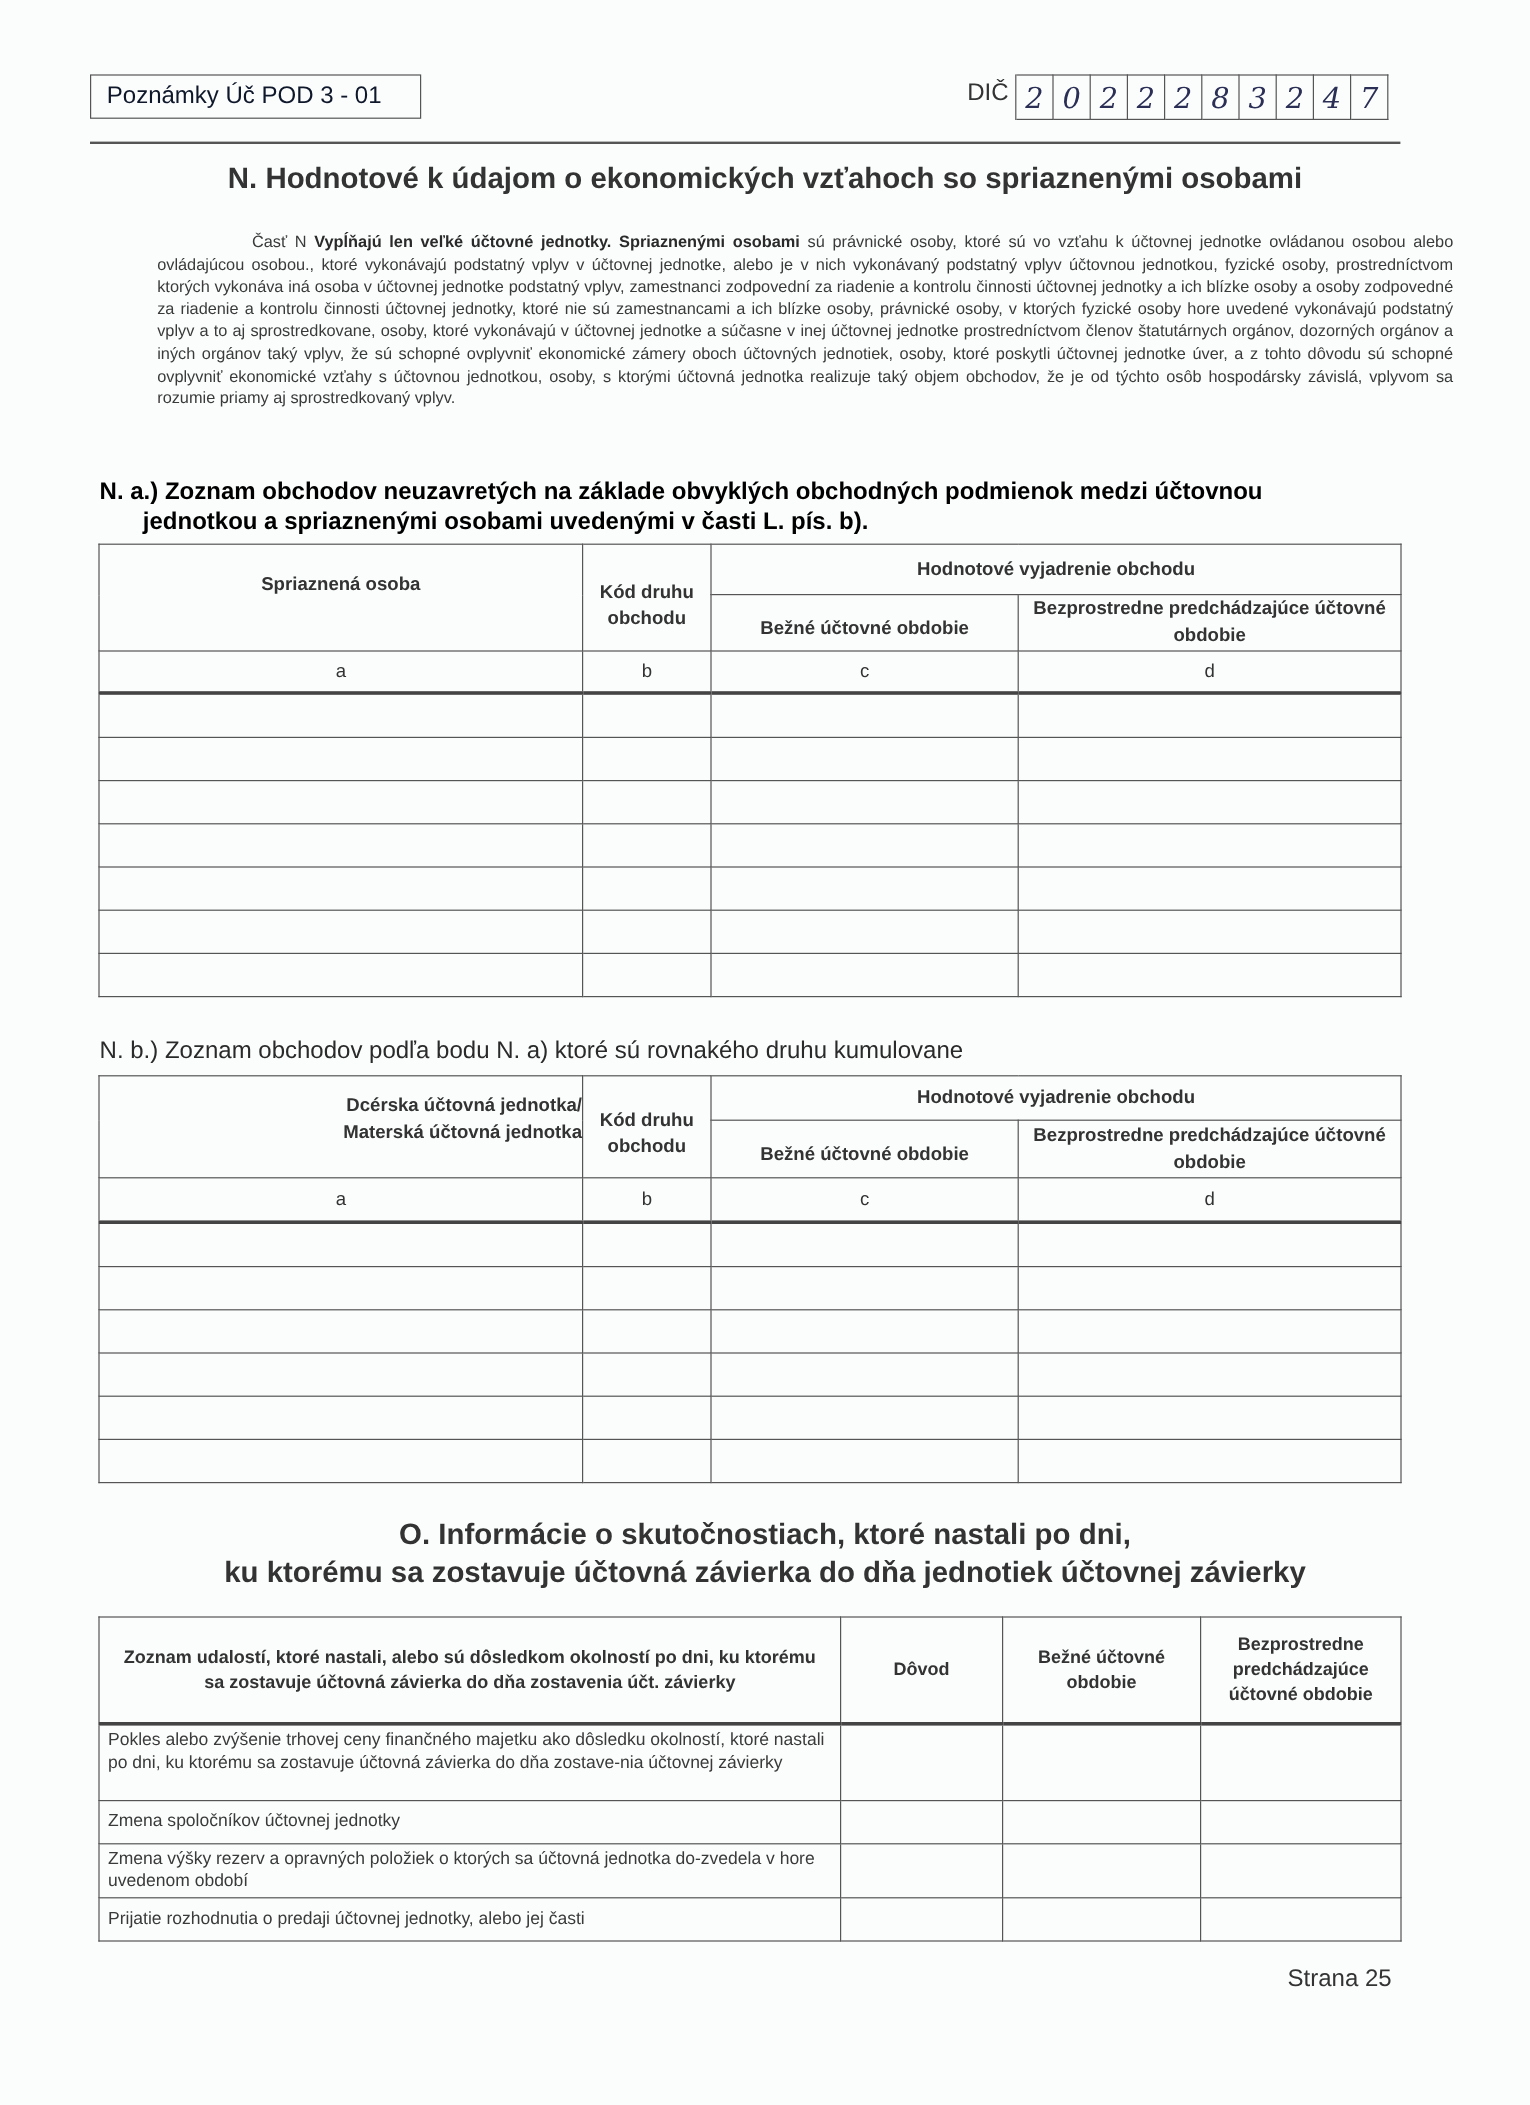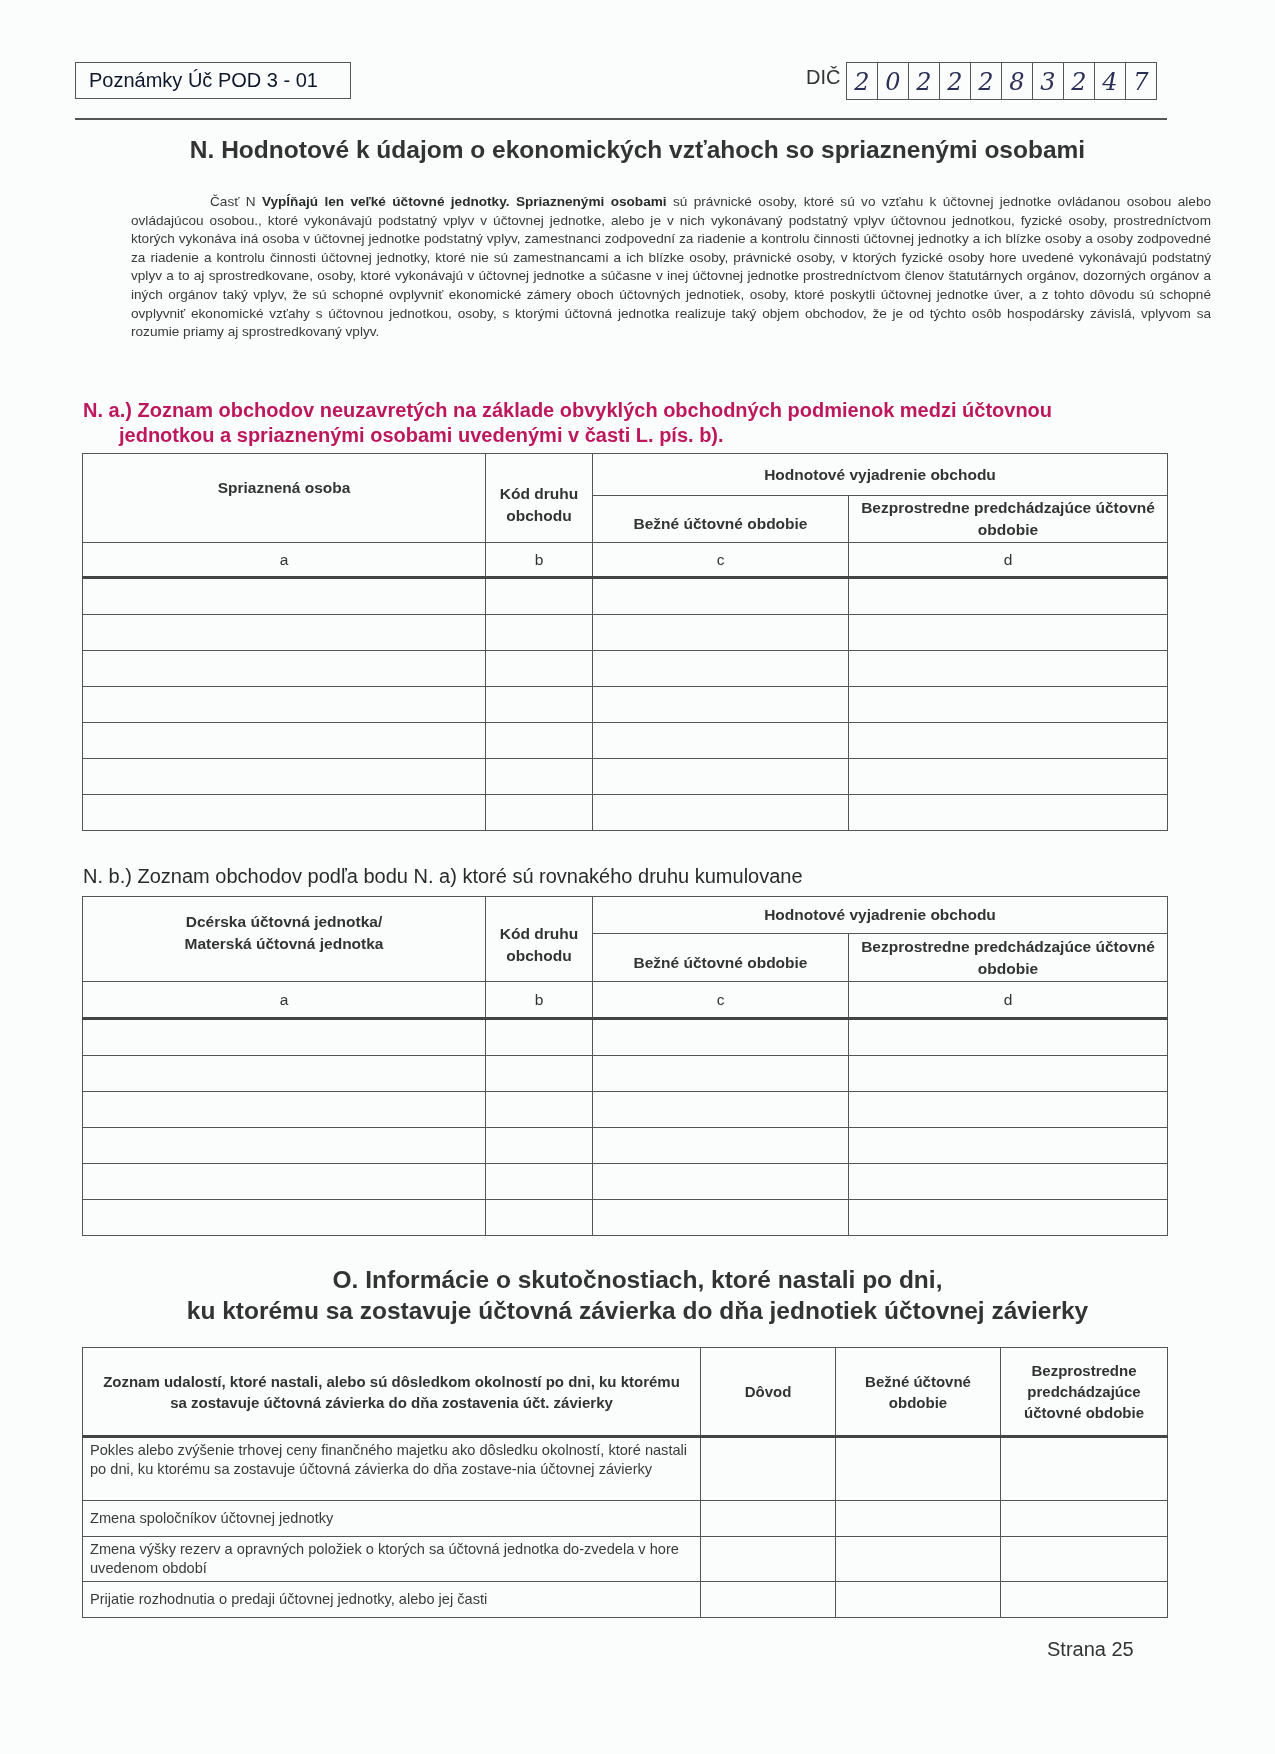--- a/index.html
+++ b/index.html
@@ -21,25 +21,25 @@
     text-align:center; line-height:38px;
   }
   .rule { left:75px; top:118px; width:1092px; height:2px; background:#555; }
   .title-n { left:0; width:1275px; top:136px; text-align:center; font-size:24.5px; font-weight:bold; color:#333; }
   .para {
     left:85px; top:193px; width:1080px; font-size:13.6px; line-height:18.6px; color:#3a3a3a;
     text-align:justify;
     margin-left:46px;
   }
   .para b { color:#2a2a2a; }
-  .h-na { left:83px; top:398px; width:1090px; font-size:20px; font-weight:bold; line-height:25px; color:#be185d; }
+  .h-na { left:83px; top:398px; width:1090px; font-size:20px; font-weight:bold; line-height:25px; color:#000000; }
   .h-na .indent { padding-left:36px; display:block; }
   .h-nb { left:83px; top:865px; font-size:20px; font-weight:normal; color:#2a2a2a; }
   .title-o { left:0; width:1275px; top:1264px; text-align:center; font-size:24.5px; font-weight:bold; line-height:31px; color:#333; }
-  .page-num { left:1047px; top:1638px; font-size:20px; color:#333; }
+  .page-num { left:1073px; top:1638px; font-size:20px; color:#333; }
 
   table.grid { position:absolute; border-collapse:collapse; table-layout:fixed; }
   table.grid td { border:1.2px solid #555; padding:0; text-align:center; vertical-align:middle; font-size:15.5px; color:#333; }
   table.grid td.hd { font-weight:bold; font-size:15.5px; line-height:22px; }
   table.grid tr.letters td { font-size:15.5px; border-bottom:3.5px solid #444; }
   table.grid tr.data td { height:35px; }
   table.t3 td.hd { font-size:15px; line-height:21px; }
   table.t3 td.txt { text-align:left; padding:3px 7px; font-size:14.6px; line-height:19px; color:#3a3a3a; vertical-align:top; }
   table.t3 tr.hdrow td { border-bottom:3.5px solid #444; }
 </style>
@@ -142,21 +142,21 @@
 
 <table class="grid" style="left:82px; top:896px; width:1085px;">
   <colgroup>
       <col style="width:403px">
       <col style="width:107px">
       <col style="width:256px">
       <col style="width:319px">
     </colgroup>
   <tbody>
       <tr style="height:37px">
-    <td rowspan="2" class="hd" style="padding-bottom:12px;">
+    <td rowspan="2" class="hd" style="padding-bottom:12px;text-align:right;">
       <div>Dcérska účtovná jednotka/</div>
       <div>Materská účtovná jednotka</div>
     </td>
     <td rowspan="2" class="hd" style="padding-top:12px;">Kód druhu obchodu</td>
     <td colspan="2" class="hd">Hodnotové vyjadrenie obchodu</td>
   </tr>
   <tr style="height:48px">
     <td class="hd" style="padding-top:10px;">Bežné účtovné obdobie</td>
     <td class="hd">Bezprostredne predchádzajúce účtovné obdobie</td>
   </tr>

